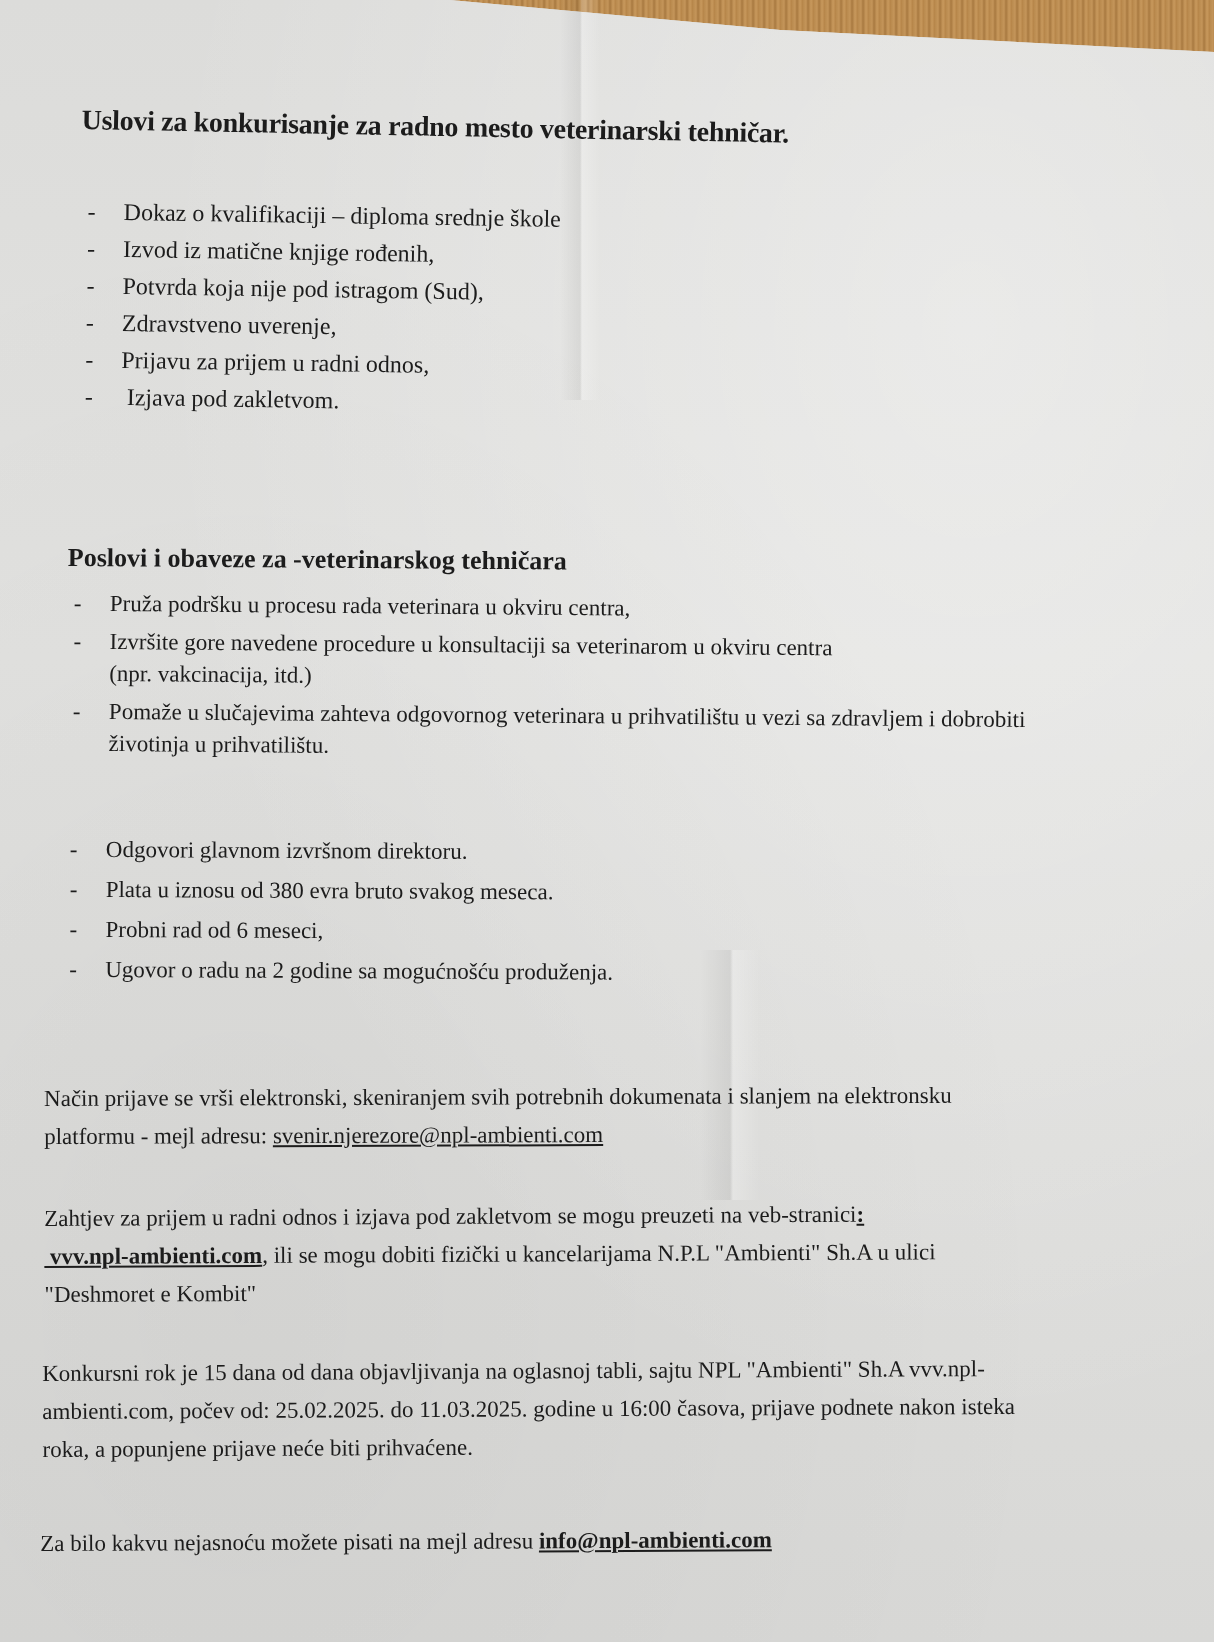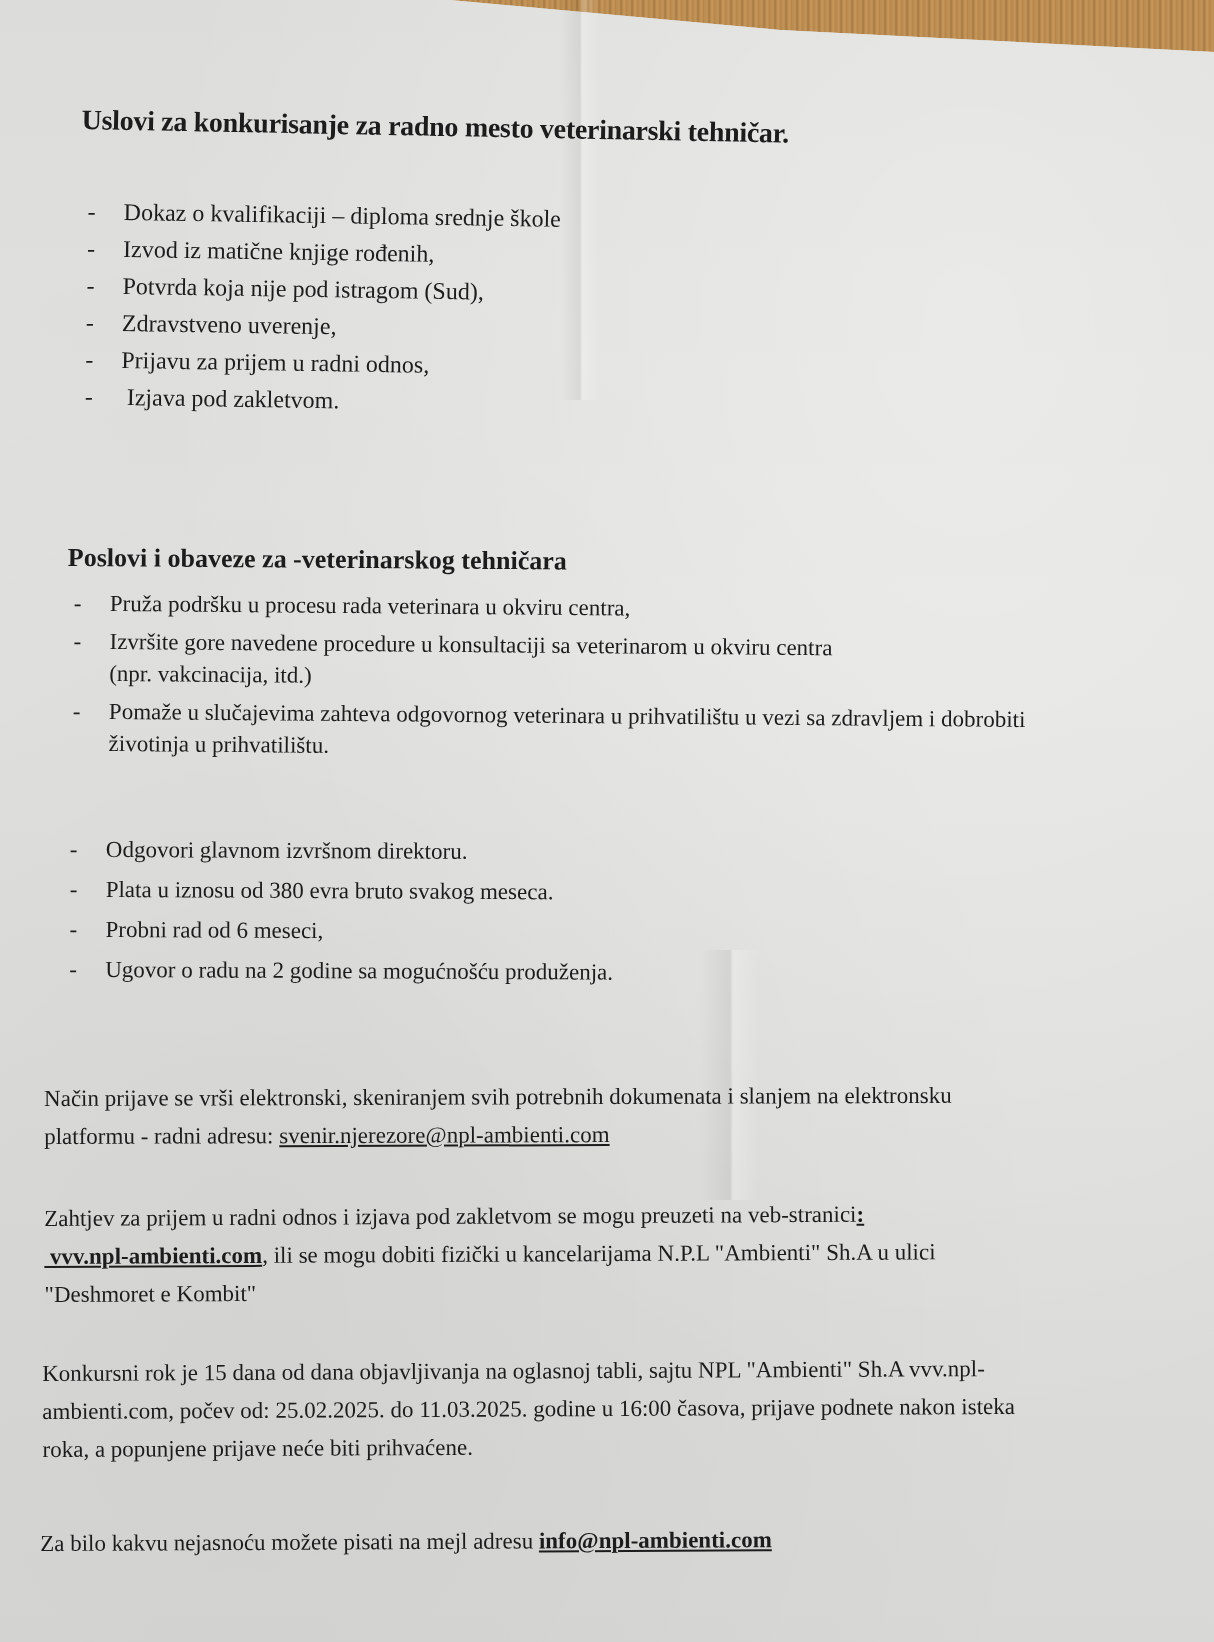--- a/index.html
+++ b/index.html
@@ -154,21 +154,21 @@
 
   <ul class="list terms-list">
     <li><span class="dash">-</span><span>Odgovori glavnom izvršnom direktoru.</span></li>
     <li><span class="dash">-</span><span>Plata u iznosu od 380 evra bruto svakog meseca.</span></li>
     <li><span class="dash">-</span><span>Probni rad od 6 meseci,</span></li>
     <li><span class="dash">-</span><span>Ugovor o radu na 2 godine sa mogućnošću produženja.</span></li>
   </ul>
 
   <div class="para p1">
     <div>Način prijave se vrši elektronski, skeniranjem svih potrebnih dokumenata i slanjem na elektronsku</div>
-    <div><span style="white-space:pre">platformu - radni adresu: </span><span class="link">svenir.njerezore@npl-ambienti.com</span></div>
+    <div><span style="white-space:pre">platformu - mejl adresu: </span><span class="link">svenir.njerezore@npl-ambienti.com</span></div>
   </div>
 
   <div class="para p2">
     <div><span>Zahtjev za prijem u radni odnos i izjava pod zakletvom se mogu preuzeti na veb-stranici</span><span class="link bold">:</span></div>
     <div><span class="link bold" style="white-space:pre"> vvv.npl-ambienti.com</span><span>, ili se mogu dobiti fizički u kancelarijama N.P.L "Ambienti" Sh.A u ulici</span></div>
     <div>"Deshmoret e Kombit"</div>
   </div>
 
   <div class="para p3">
     <div>Konkursni rok je 15 dana od dana objavljivanja na oglasnoj tabli, sajtu NPL "Ambienti" Sh.A vvv.npl-</div>

